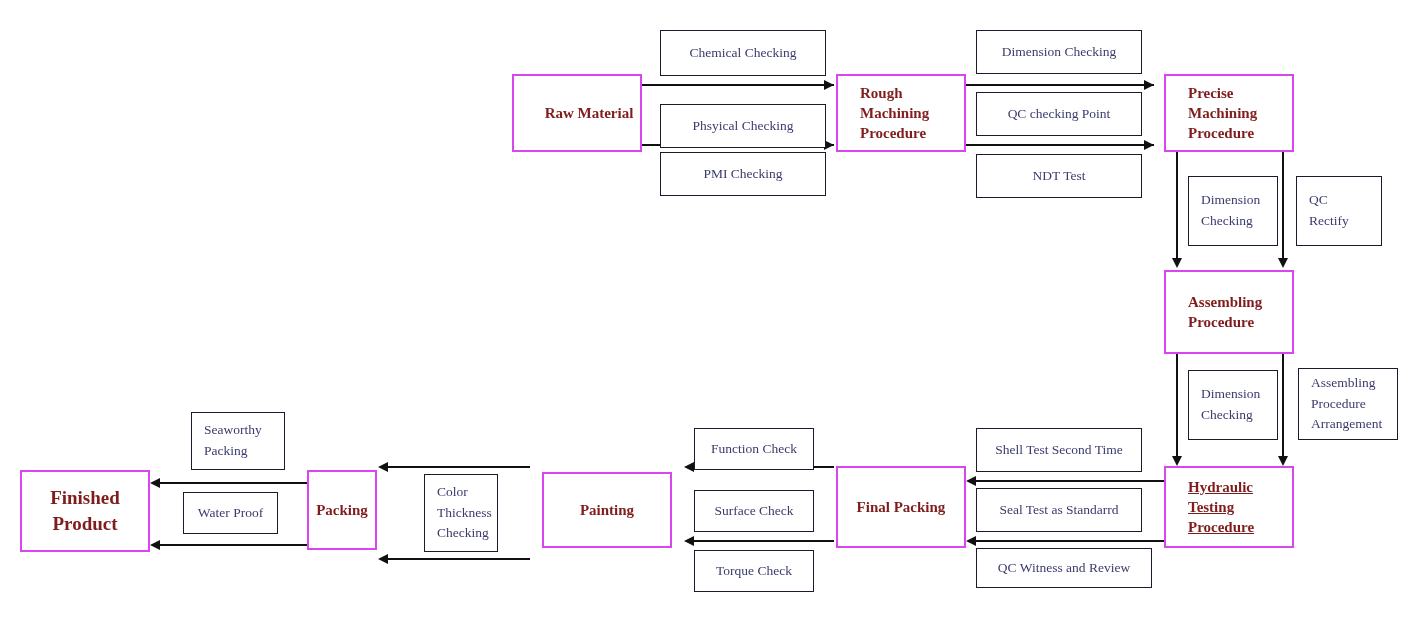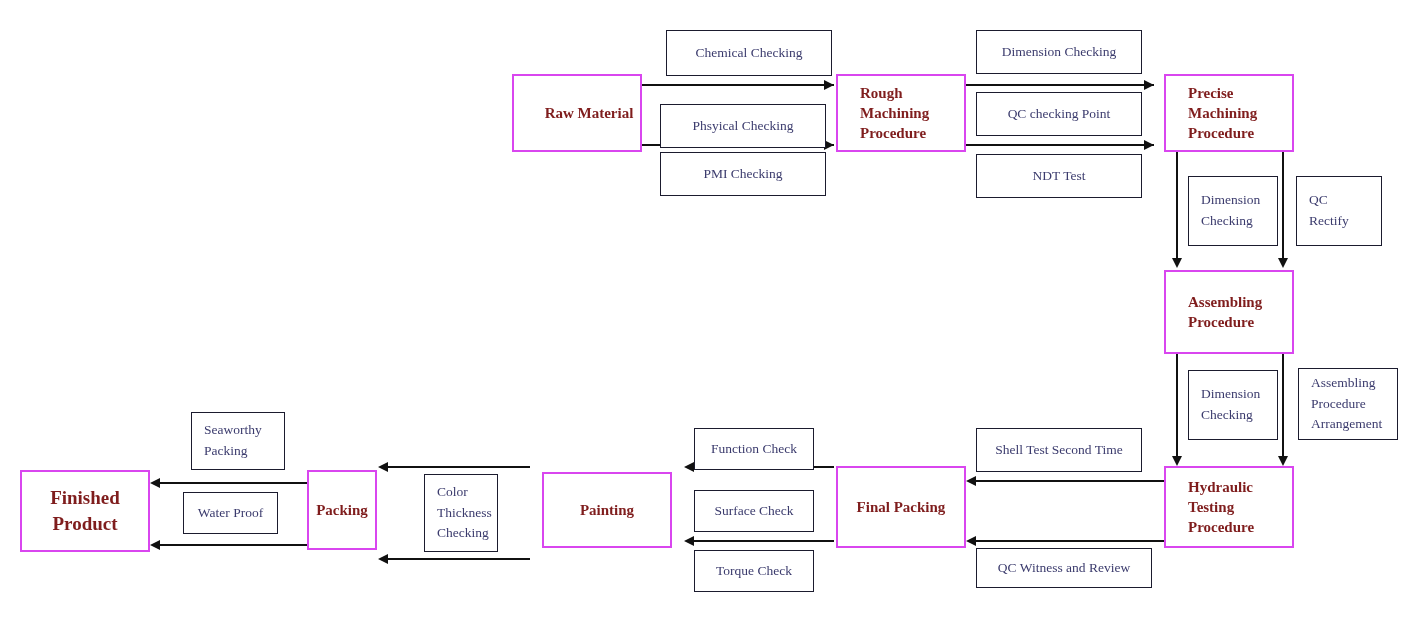--- a/index.html
+++ b/index.html
@@ -96,21 +96,21 @@
 
   <div class="hline" style="left:642px; top:84px; width:192px;"></div>
   <div class="arrowhead ah-right" style="left:824px; top:80px;"></div>
   <div class="hline" style="left:642px; top:144px; width:192px;"></div>
   <div class="arrowhead ah-right" style="left:824px; top:140px;"></div>
 
   <div class="box proc center" style="left:512px; top:74px; width:130px; height:78px;padding-left:24px;">
     <span>Raw Material</span>
   </div>
 
-  <div class="box chk ctr" style="left:660px; top:30px; width:166px; height:46px;margin-left:6px;">
+  <div class="box chk ctr" style="left:660px; top:30px; width:166px; height:46px;">
     <span>Chemical Checking</span>
   </div>
 
   <div class="box chk ctr" style="left:660px; top:92px; width:166px; height:44px;margin-top:12px;">
     <span>Phsyical Checking</span>
   </div>
 
   <div class="box chk ctr" style="left:660px; top:152px; width:166px; height:44px;">
     <span>PMI Checking</span>
   </div>
@@ -187,37 +187,40 @@
   </div>
 
   <div class="box chk" style="left:1298px; top:368px; width:100px; height:72px;">
     <span>
       <span class="ml">Assembling</span>
       <span class="ml">Procedure</span>
       <span class="ml">Arrangement</span>
     </span>
   </div>
 
-  <div class="box proc" style="left:1164px; top:466px; width:130px; height:82px;">
+  <div class="box proc" style="left:1164px; top:466px; width:130px; height:82px;text-decoration:underline;">
     <span>
       <span class="ml">Hydraulic</span>
       <span class="ml">Testing</span>
       <span class="ml">Procedure</span>
     </span>
   </div>
 
   <div class="hline" style="left:976px; top:480px; width:188px;"></div>
   <div class="arrowhead ah-left" style="left:966px; top:476px;"></div>
   <div class="hline" style="left:976px; top:540px; width:188px;"></div>
   <div class="arrowhead ah-left" style="left:966px; top:536px;"></div>
 
   <div class="box chk ctr" style="left:976px; top:428px; width:166px; height:44px;">
     <span>Shell Test Second Time</span>
   </div>
 
+  <div class="box chk ctr" style="left:976px; top:488px; width:166px; height:44px;">
+    <span>Seal Test as Standarrd</span>
+  </div>
 
   <div class="box chk ctr" style="left:976px; top:548px; width:176px; height:40px;">
     <span>QC Witness and Review</span>
   </div>
 
   <div class="box proc center" style="left:836px; top:466px; width:130px; height:82px;">
     <span>Final Packing</span>
   </div>
 
   <div class="hline" style="left:694px; top:466px; width:140px;"></div>

